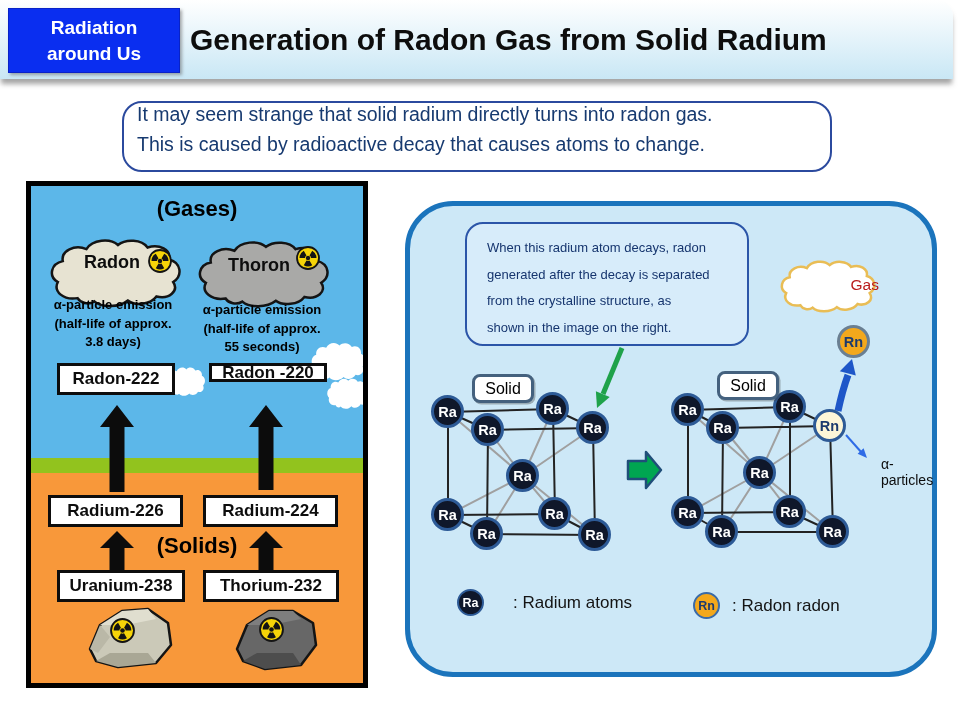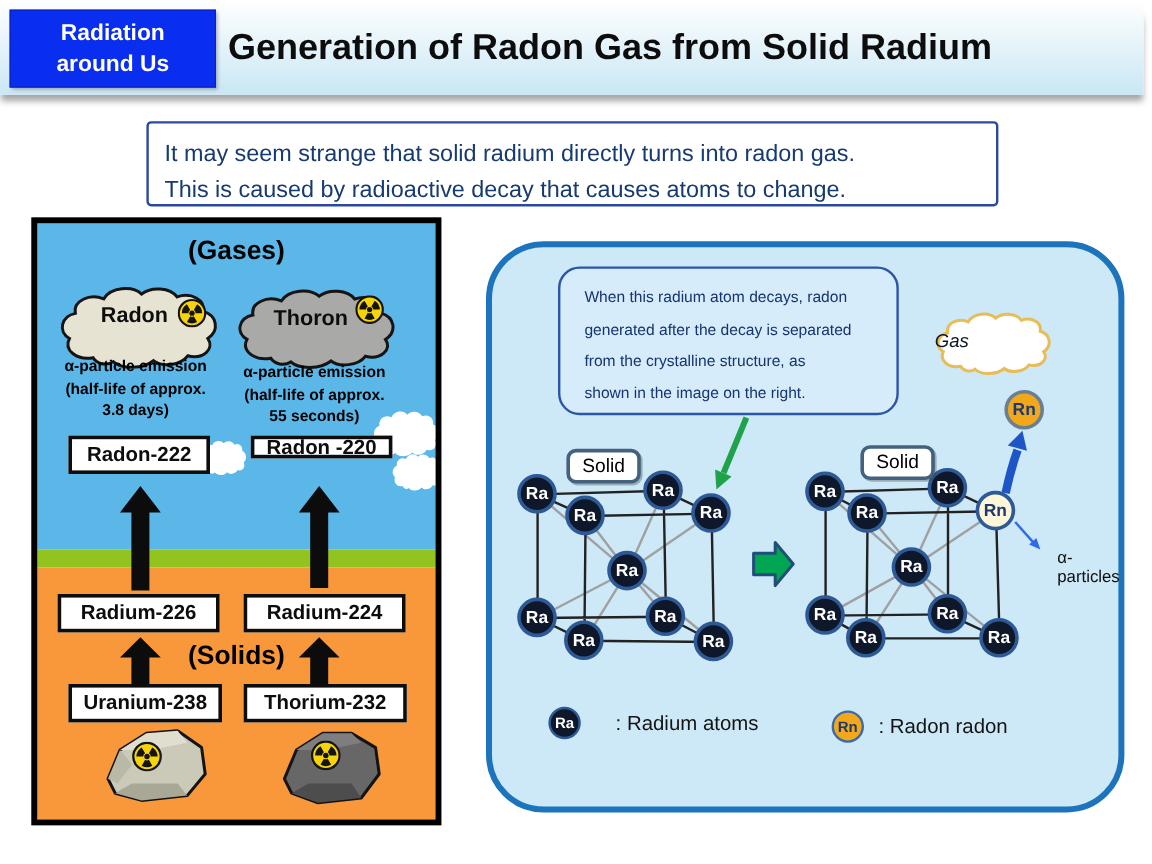--- a/index.html
+++ b/index.html
@@ -11,21 +11,21 @@
   #title-bar{left:0;top:0;width:953px;height:79px;background:linear-gradient(#ffffff,#c9e7f5);
     border-radius:0 16px 0 0;box-shadow:0 6px 5px -1px rgba(105,105,105,.6);}
   #title-text{left:190px;top:0;width:740px;height:79px;line-height:79px;font-size:30px;
     font-weight:bold;color:#0d0d0d;white-space:nowrap;}
   #brand-box{left:8px;top:8px;width:170px;height:63px;background:#0a2ef0;border:1px solid #0822c8;
     display:flex;flex-direction:column;align-items:center;justify-content:center;
     color:#ffffff;font-weight:bold;font-size:19px;line-height:26px;box-shadow:2px 2px 3px rgba(90,90,90,.5);}
 
   
   #intro-box{left:122px;top:101px;width:710px;height:71px;background:#ffffff;border:2px solid #2b4a9e;
-    border-radius:4px;box-sizing:border-box;display:flex;flex-direction:column;justify-content:flex-end;
+    border-radius:20px;box-sizing:border-box;display:flex;flex-direction:column;justify-content:flex-start;
     padding-left:13px;gap:7px;color:#173a70;font-size:19.5px;}
 
   
   #left-panel{left:26px;top:181px;width:342px;height:507px;overflow:hidden;}
   .lp-sky{left:0;top:0;width:342px;height:277px;background:#5cb7e9;}
   .lp-grass{left:0;top:277px;width:342px;height:15px;background:#92c31e;}
   .lp-ground{left:0;top:292px;width:342px;height:215px;background:#f8983a;}
   .lp-border{left:0;top:0;width:342px;height:507px;border:5px solid #000;box-sizing:border-box;z-index:30;}
   .lp-heading{left:0;width:342px;text-align:center;font-size:22px;font-weight:bold;color:#000;z-index:6;}
   .wbox{background:#ffffff;border:3px solid #0d0d0d;box-sizing:border-box;display:flex;align-items:center;
@@ -46,21 +46,21 @@
     color:#fff;font-weight:bold;font-size:14.5px;z-index:5;}
   .atom.rn-lattice{background:#fdf6d8;color:#1c3a6e;}
   .atom.rn-gas{background:#f3a81c;border-color:#6a7f92;color:#1c3a6e;z-index:6;}
   .atom.legend-size{width:27px;height:27px;font-size:12.5px;border-width:2.5px;}
   .atom.legend-rn{background:#f3a81c;border-color:#3a6ba8;color:#1c3a6e;}
   .solid-tag{position:absolute;width:62px;height:29px;background:#fff;border:3px solid #44617e;border-radius:8px;
     box-sizing:border-box;display:flex;align-items:center;justify-content:center;font-size:16px;color:#000;
     z-index:6;box-shadow:1.5px 1.5px 0 rgba(60,60,60,.35);}
   .legend-text{position:absolute;font-size:17px;color:#141414;z-index:5;white-space:nowrap;}
   #alpha-label{left:444px;top:255px;font-size:14px;color:#0d0d0d;z-index:5;margin-left:32px;}
-  #gas-label{left:374px;top:75px;width:100px;text-align:left;font-size:15.5px;color:#0f172a;z-index:4;font-style:italic;}
+  #gas-label{left:374px;top:75px;width:100px;text-align:right;font-size:15.5px;color:#b91c1c;z-index:4;}
   svg{display:block;}
 </style>
 </head>
 <body>
 
 <svg width="0" height="0" style="position:absolute" aria-hidden="true">
   <defs>
     <path id="cloud-shape" vector-effect="non-scaling-stroke" d="M30,76 C16,79 5,68 10,56 C0,49 3,33 15,30 C13,17 27,9 39,15 C45,3 63,1 71,10 C79,2 95,3 101,13 C113,8 125,16 123,28 C135,32 137,48 127,56 C133,67 123,78 110,74 C104,84 88,86 81,79 C72,88 54,88 47,80 C41,85 33,82 30,76 Z"></path>
     <g id="trefoil-shape">
       <circle r="11" fill="#f6d408" stroke="#141414" stroke-width="1.8"></circle>

